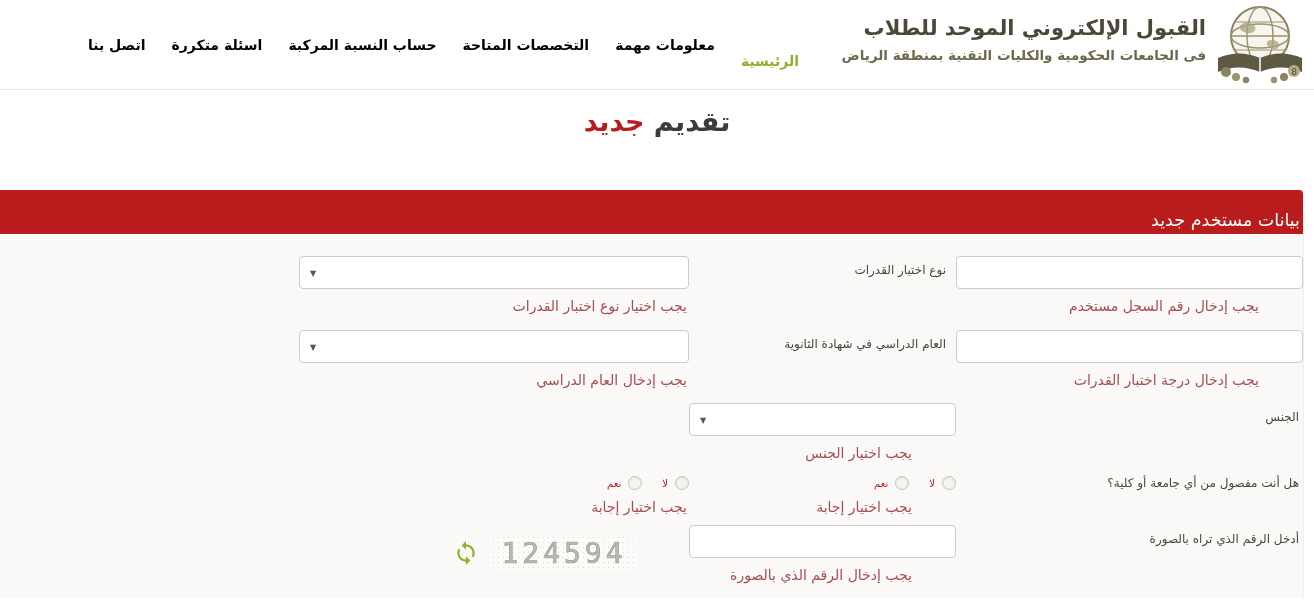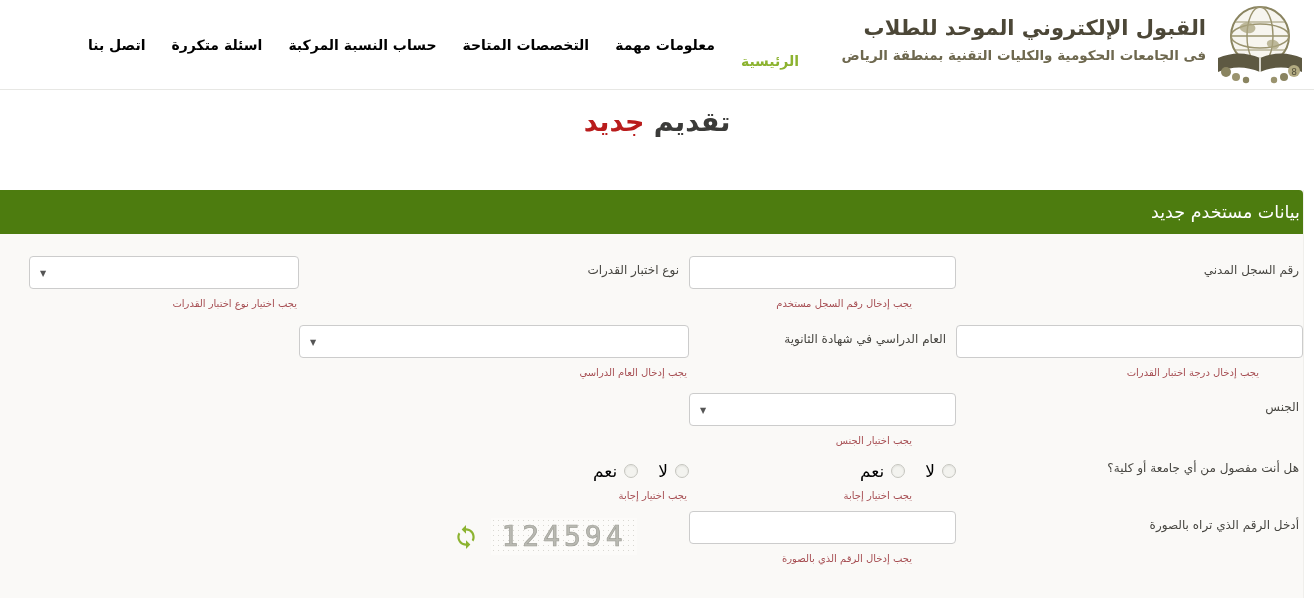--- a/index.html
+++ b/index.html
@@ -20,47 +20,47 @@
   .nav-item.active { color:#8cb330;margin-top:32px; }
 
   
   .page-title { position:absolute; top:106px; left:0; right:0; text-align:center;
     font-size:27px; font-weight:bold; color:#3b3b39; }
   .page-title .green { color:#b91c1c; }
 
   
   .panel { position:absolute; top:190px; left:0; right:0; height:408px; background:#faf9f7;
     border-right:1px solid #f0efec; margin-right:10px; }
-  .panel-bar { height:44px; background:#4d7c0f; color:#ffffff; font-size:17.5px;
-    line-height:44px; padding:0 3px; text-align:right; border-radius:0 4px 0 0; }
+  .panel-bar { height:44px; background:#b91c1c; color:#ffffff; font-size:17.5px;
+    line-height:44px; padding:8px 3px; text-align:right; border-radius:0 4px 0 0; }
 
   
   .row { display:grid; grid-template-columns:347px 267px 390px 270px; direction:rtl; }
   .r1 { margin-top:22px; } .r2 { margin-top:16px; } .r3 { margin-top:15px; }
   .r4 { margin-top:8px; }  .r5 { margin-top:10px; }
   .lbl { font-size:12px; color:#474641; text-align:right; padding:6px 4px 0 0; line-height:1.45; }
   .lbl-c { padding-right:10px; padding-left:40px; }
   .q-wrap { max-width:350px; margin-right:auto; margin-left:0; }
   .field input[type=text] { width:100%; height:33px; background:#fff; border:1px solid #cccccc;
     border-radius:4px; padding:0 8px; font-size:15px; color:#333; outline:none; }
   .selectbox { position:relative; width:100%; height:33px; background:#fff; border:1px solid #cccccc;
     border-radius:4px; cursor:pointer; }
   .selectbox .chev { position:absolute; left:10px; top:50%; transform:translateY(-50%);
     font-size:8px; color:#555; }
-  .err { color:#a64d52; font-size:10px; margin-top:9px; text-align:right; }
+  .err { color:#a64d52; font-size:14px; margin-top:9px; text-align:right; }
   .err-b { padding-left:0; padding-right:44px; }
   .err-d { padding-right:2px; }
 
   
   .radio-row { display:flex; direction:rtl; align-items:center; gap:20px; padding-top:7px; }
   .radio-pair { display:flex; direction:rtl; align-items:center; gap:7px; }
   .radio-pair input[type=radio] { appearance:none; -webkit-appearance:none; width:14px; height:14px;
     border-radius:50%; border:1px solid #c6c6c0; background:#f3f3ef;
     box-shadow:inset 0 1px 2px rgba(0,0,0,.08); cursor:pointer; }
-  .radio-pair .radio-lab { font-size:17px; color:#000000; }
+  .radio-pair .radio-lab { font-size:10px; color:#b91c1c; }
 
   
   .captcha-wrap { display:flex; direction:rtl; align-items:center; gap:10px;
     justify-content:flex-start; padding-right:52px; margin-top:-2px; }
   .captcha-img { width:146px; height:37px; background-color:#fcfbf9;
     background-image:radial-gradient(#d9d8d2 0.9px, transparent 0.9px); background-size:5px 5px;
     display:flex; align-items:center; justify-content:center; direction:ltr;
     font-family:"DejaVu Sans Mono","Liberation Mono",monospace; font-size:28px;
     color:#b9b9b2; -webkit-text-stroke:0.7px #9e9e97; letter-spacing:4px; }
   .refresh-btn { width:30px; height:30px; border:none; background:transparent; cursor:pointer;
@@ -107,21 +107,20 @@
 
 <div class="page-title">
   <span>تقديم</span>
   <span class="green">جديد</span>
 </div>
 
 <div class="panel">
   <div class="panel-bar">بيانات مستخدم جديد</div>
 
   <div class="row r1">
-    <div class="lbl">رقم السجل المدني</div>
     <div class="field">
       <input type="text" aria-label="civil id" style="">
       <div class="err err-b">يجب إدخال رقم السجل مستخدم</div>
     </div>
     <div class="lbl lbl-c">نوع اختبار القدرات</div>
     <div class="field">
       <div class="selectbox" role="combobox">
         <span class="chev">▼</span>
       </div>
       <div class="err err-d">يجب اختيار نوع اختبار القدرات</div>

